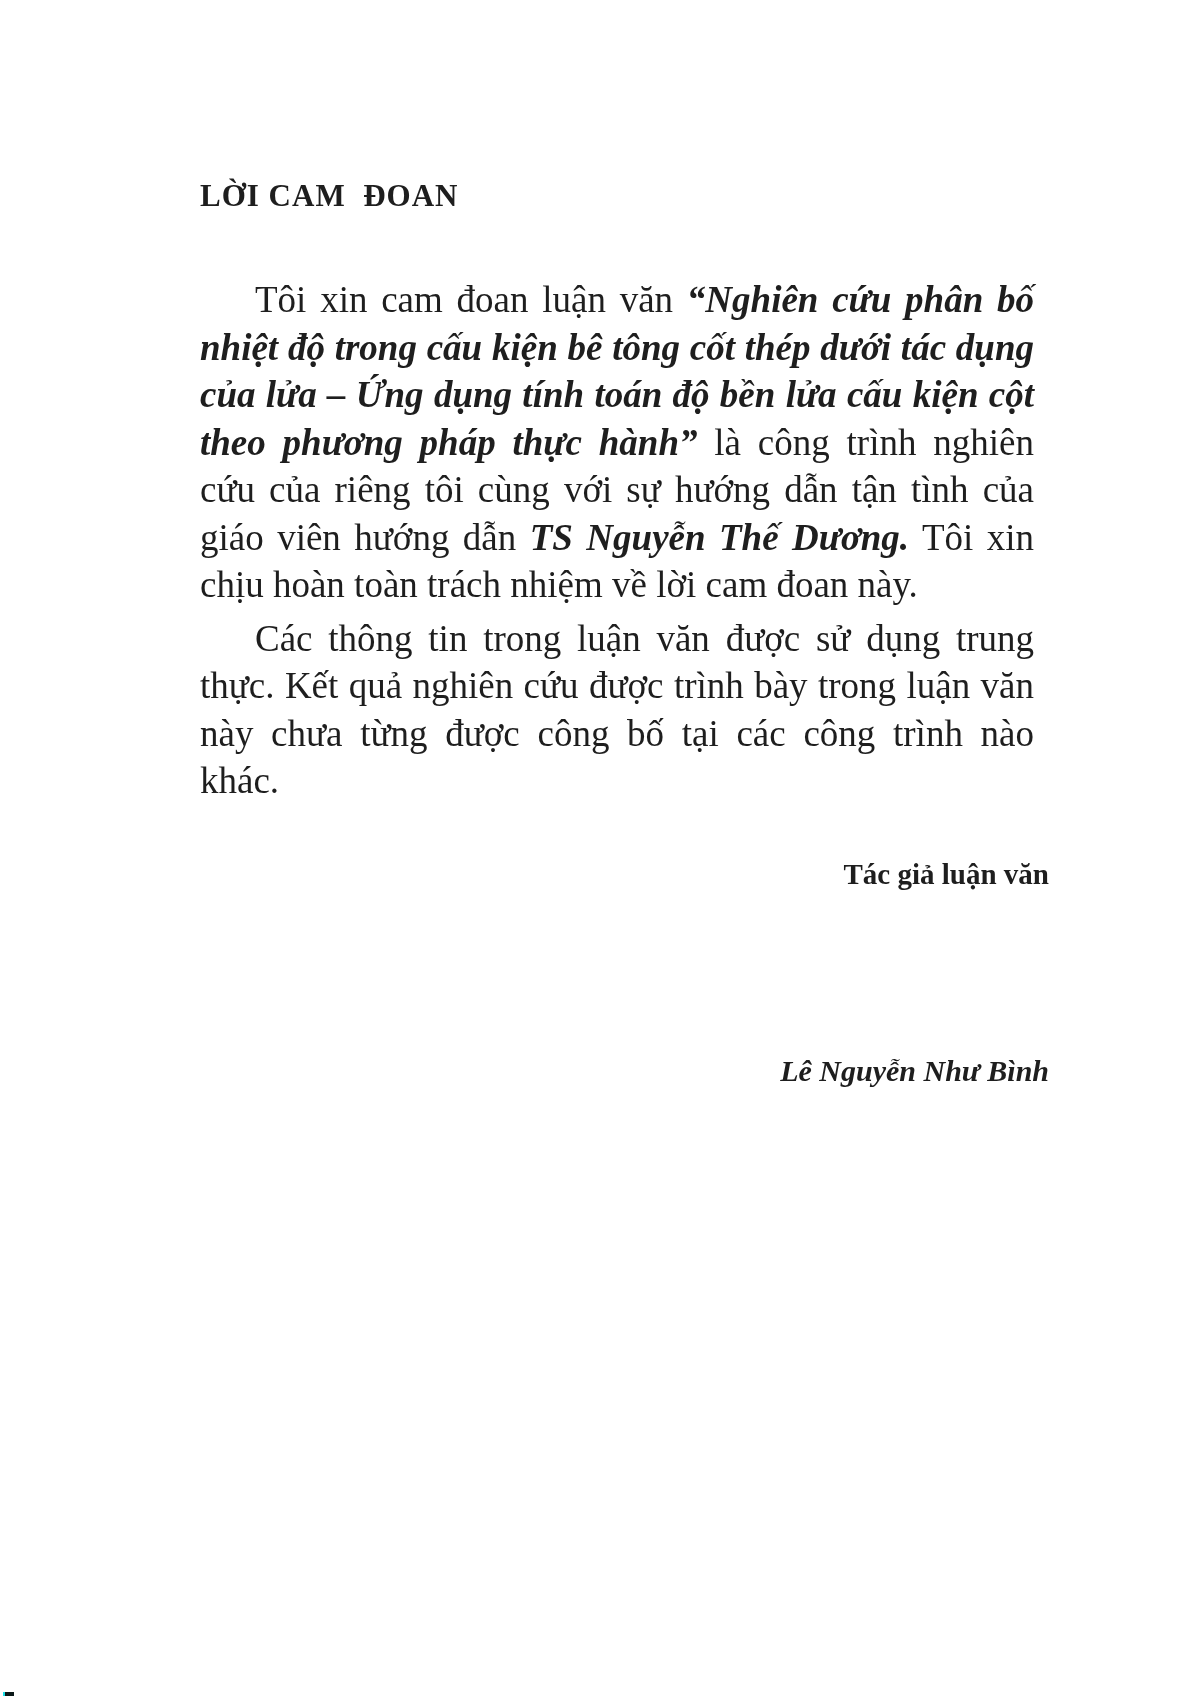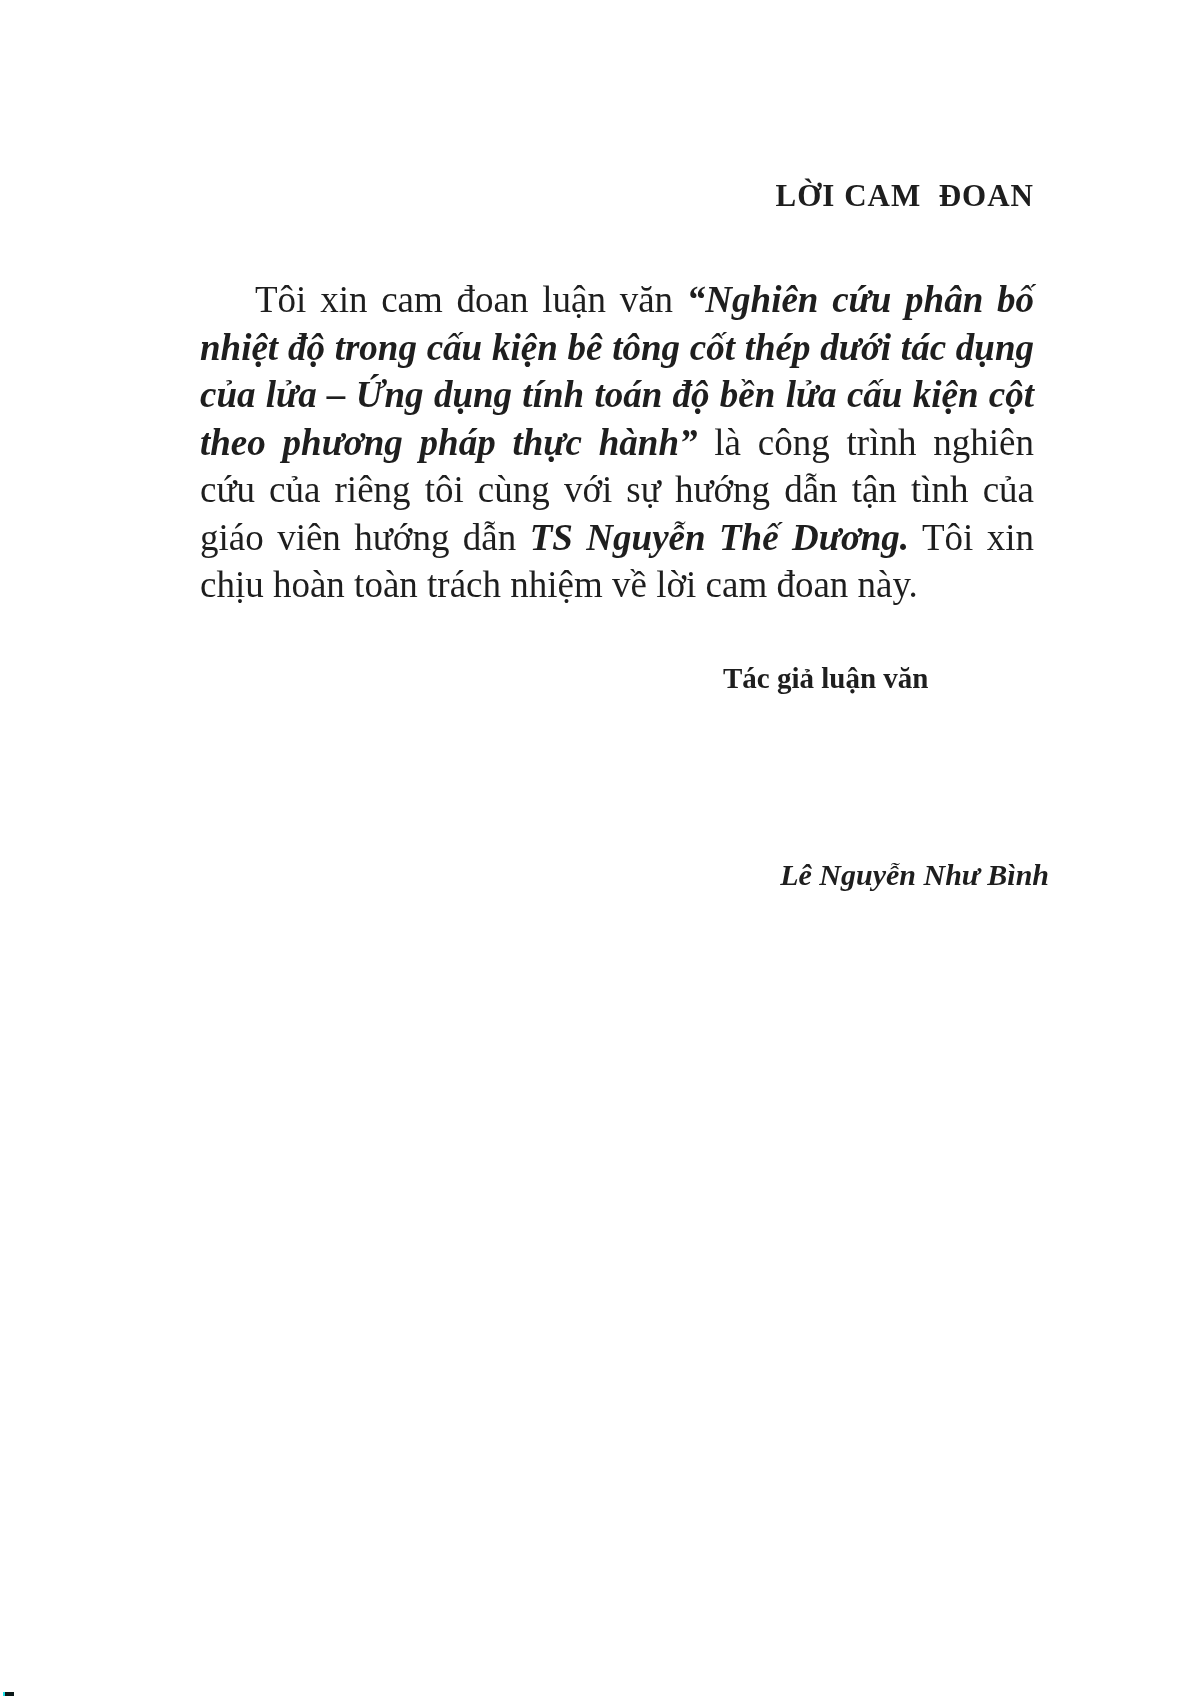--- a/index.html
+++ b/index.html
@@ -19,21 +19,21 @@
     position: relative;
     width: 1201px;
     height: 1698px;
   }
   .content {
     margin-left: 200px;
     width: 834px;
   }
   .doc-title {
     padding-top: 176px;
-    text-align: right;
+    text-align: left;
     font-weight: bold;
     font-size: 31px;
     line-height: 40px;
     white-space: pre;
     letter-spacing: 1px;
   }
   .para {
     font-size: 37px;
     line-height: 47.5px;
     text-align: justify;
@@ -51,21 +51,21 @@
     font-style: italic;
   }
   .signature {
     margin-left: 523px;
     width: 326px;
     margin-top: 52px;
   }
   .sig-role {
     font-weight: bold;
     font-size: 29px;
-    text-align: left;
+    text-align: right;
     line-height: 34px;
   }
   .sig-name {
     font-weight: bold;
     font-style: italic;
     font-size: 30px;
     text-align: right;
     line-height: 34px;
     margin-top: 163px;
   }
@@ -82,20 +82,21 @@
 </head>
 <body>
 
 <div class="page">
   <div class="content">
 
     <div class="doc-title">LỜI CAM  ĐOAN</div>
 
     <p class="para para-1"><span>Tôi xin cam đoan luận văn </span><span class="bi">“Nghiên cứu phân bố nhiệt độ trong cấu kiện bê tông cốt thép dưới tác dụng của lửa – Ứng dụng tính toán độ bền lửa cấu kiện cột theo phương pháp thực hành”</span><span> là công trình nghiên cứu của riêng tôi cùng với sự hướng dẫn tận tình của giáo viên hướng dẫn </span><span class="bi">TS Nguyễn Thế Dương.</span><span> Tôi xin chịu hoàn toàn trách nhiệm về lời cam đoan này.</span></p>
 
+    <p class="para para-2">Các thông tin trong luận văn được sử dụng trung thực. Kết quả nghiên cứu được trình bày trong luận văn này chưa từng được công bố tại các công trình nào khác.</p>
 
     <div class="signature">
       <div class="sig-role">Tác giả luận văn</div>
       <div class="sig-name">Lê Nguyễn Như Bình</div>
     </div>
 
   </div>
 
   <div class="scan-artifact"></div>
 </div>

